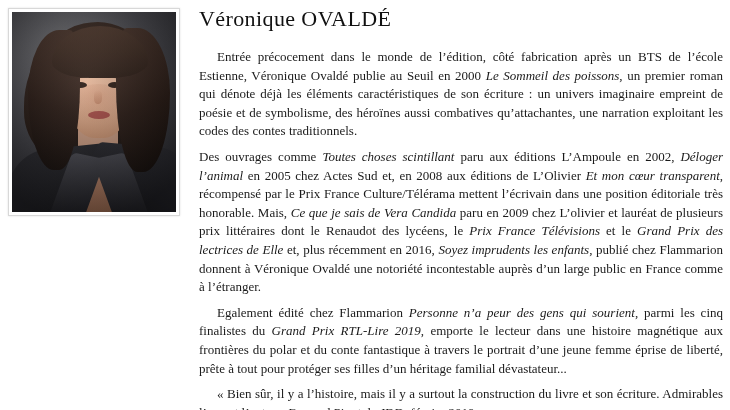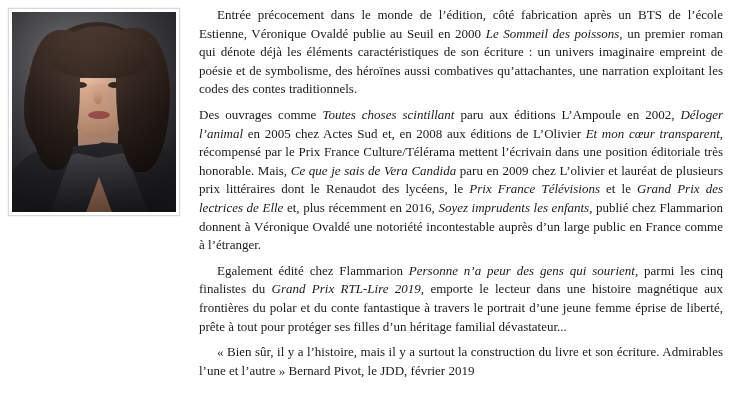--- a/index.html
+++ b/index.html
@@ -255,20 +255,21 @@
       <div class="nose"></div>
       <div class="mouth"></div>
       <div class="hair-front-left"></div>
       <div class="hair-front-right"></div>
       <div class="hair-top"></div>
       <div class="bg-vignette"></div>
     </div>
   </div>
 
   <div class="content">
+    <h1 class="title">Véronique OVALDÉ</h1>
     <div id="paragraphs">
         <div class="para indent"><span>Entrée précocement dans le monde de l’édition, côté fabrication après un BTS de l’école Estienne, Véronique Ovaldé publie au Seuil en 2000 </span><em>Le Sommeil des poissons</em><span>, un premier roman qui dénote déjà les éléments caractéristiques de son écriture : un univers imaginaire empreint de poésie et de symbolisme, des héroïnes aussi combatives qu’attachantes, une narration exploitant les codes des contes traditionnels.</span></div>
         <div class="para"><span>Des ouvrages comme </span><em>Toutes choses scintillant</em><span> paru aux éditions L’Ampoule en 2002, </span><em>Déloger l’animal</em><span> en 2005 chez Actes Sud et, en 2008 aux éditions de L’Olivier </span><em>Et mon cœur transparent</em><span>, récompensé par le Prix France Culture/Télérama mettent l’écrivain dans une position éditoriale très honorable. Mais, </span><em>Ce que je sais de Vera Candida</em><span> paru en 2009 chez L’olivier et lauréat de plusieurs prix littéraires dont le Renaudot des lycéens, le </span><em>Prix France Télévisions</em><span> et le </span><em>Grand Prix des lectrices de Elle</em><span> et, plus récemment en 2016, </span><em>Soyez imprudents les enfants</em><span>, publié chez Flammarion donnent à Véronique Ovaldé une notoriété incontestable auprès d’un large public en France comme à l’étranger.</span></div>
         <div class="para indent"><span>Egalement édité chez Flammarion </span><em>Personne n’a peur des gens qui sourient</em><span>, parmi les cinq finalistes du </span><em>Grand Prix RTL-Lire 2019</em><span>, emporte le lecteur dans une histoire magnétique aux frontières du polar et du conte fantastique à travers le portrait d’une jeune femme éprise de liberté, prête à tout pour protéger ses filles d’un héritage familial dévastateur...</span></div>
         <div class="para indent"><span>« Bien sûr, il y a l’histoire, mais il y a surtout la construction du livre et son écriture. Admirables l’une et l’autre » Bernard Pivot, le JDD, février 2019</span></div>
       </div>
   </div>
 
 </div>
 

